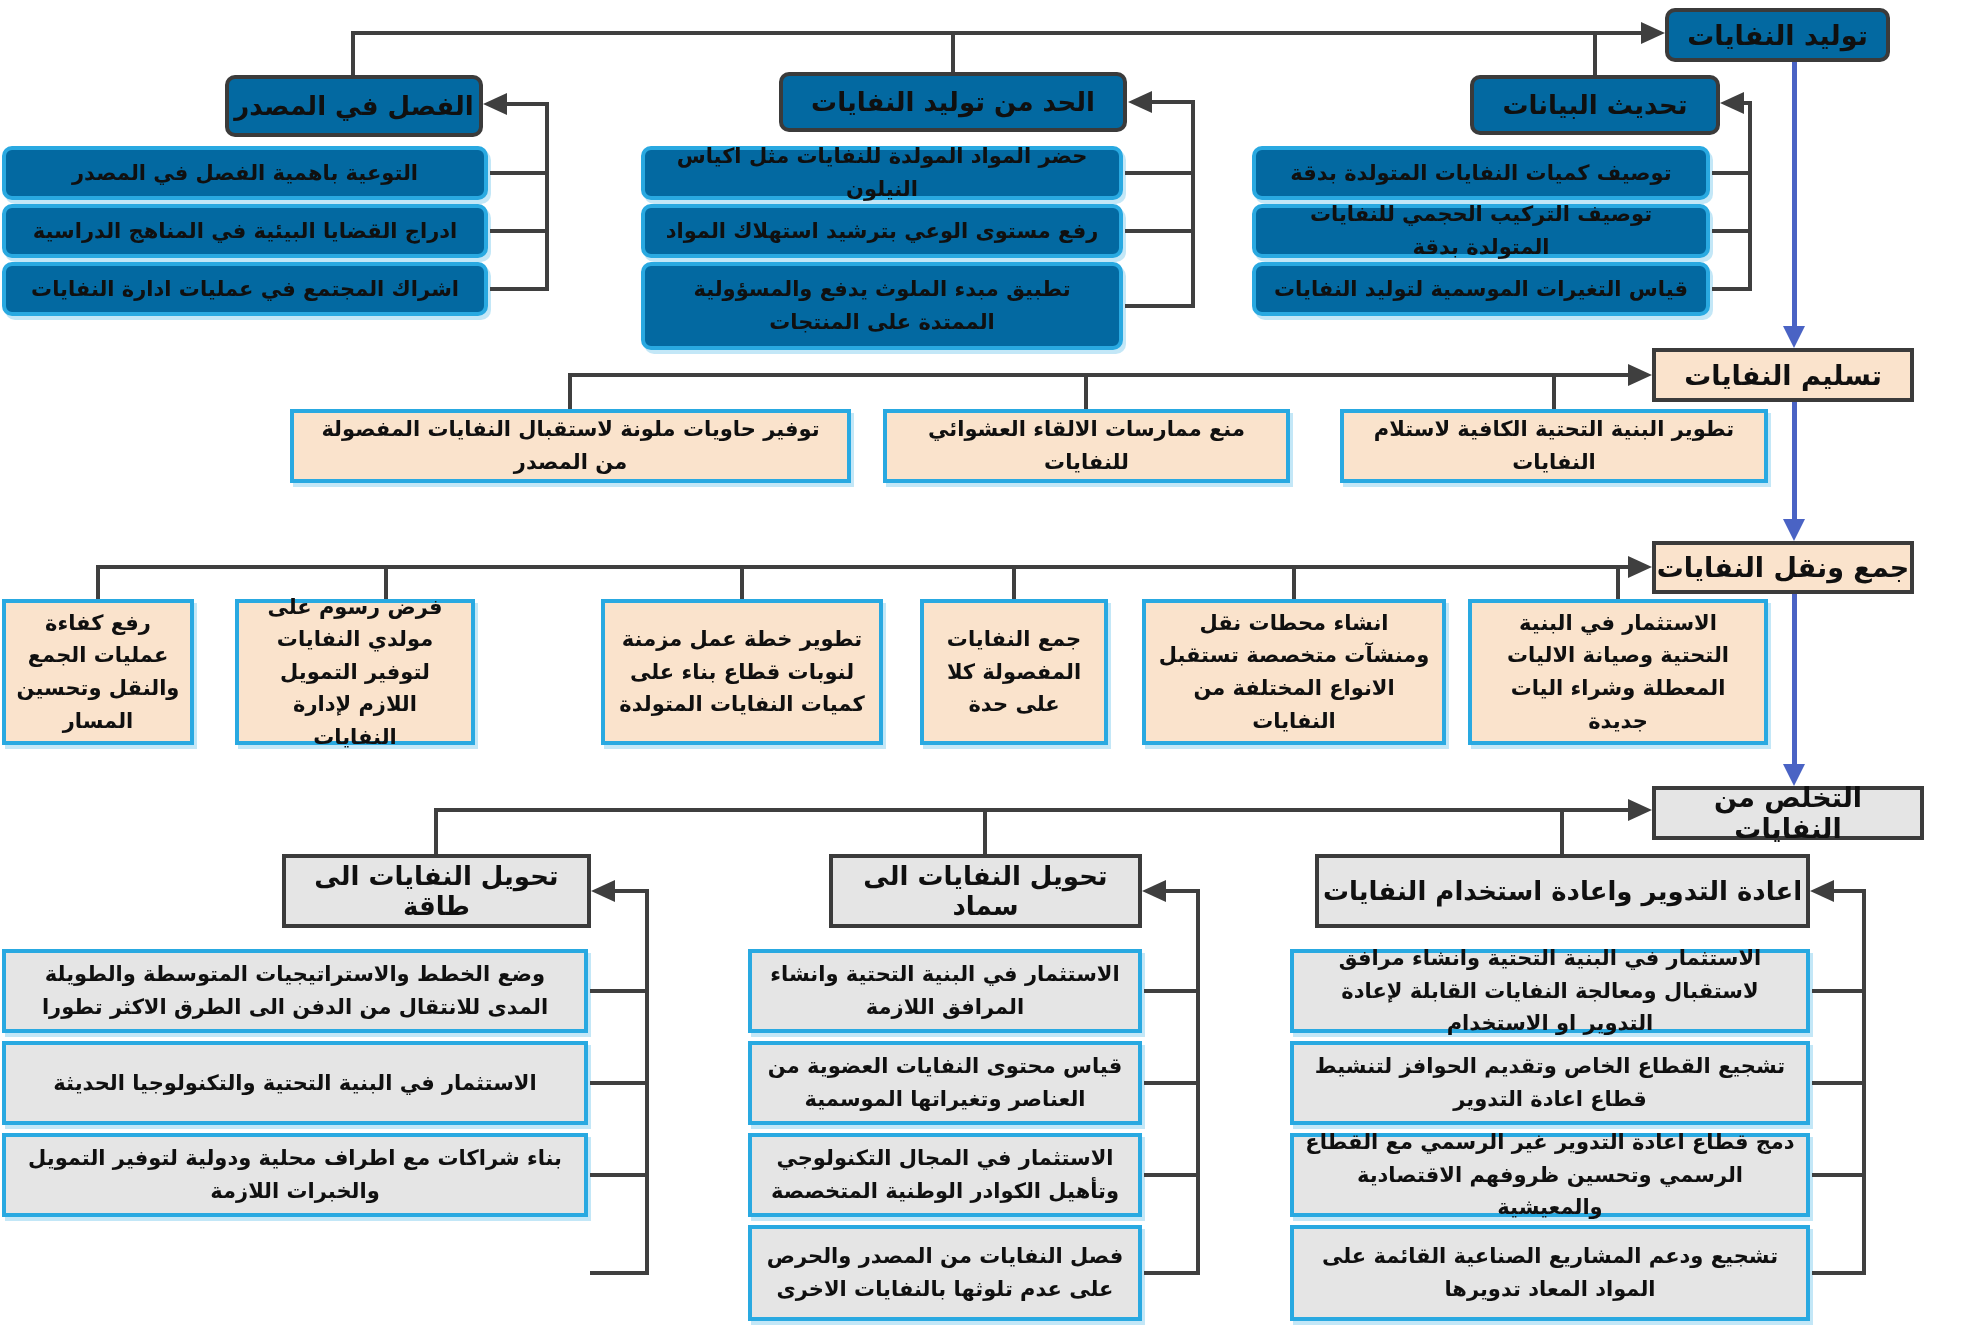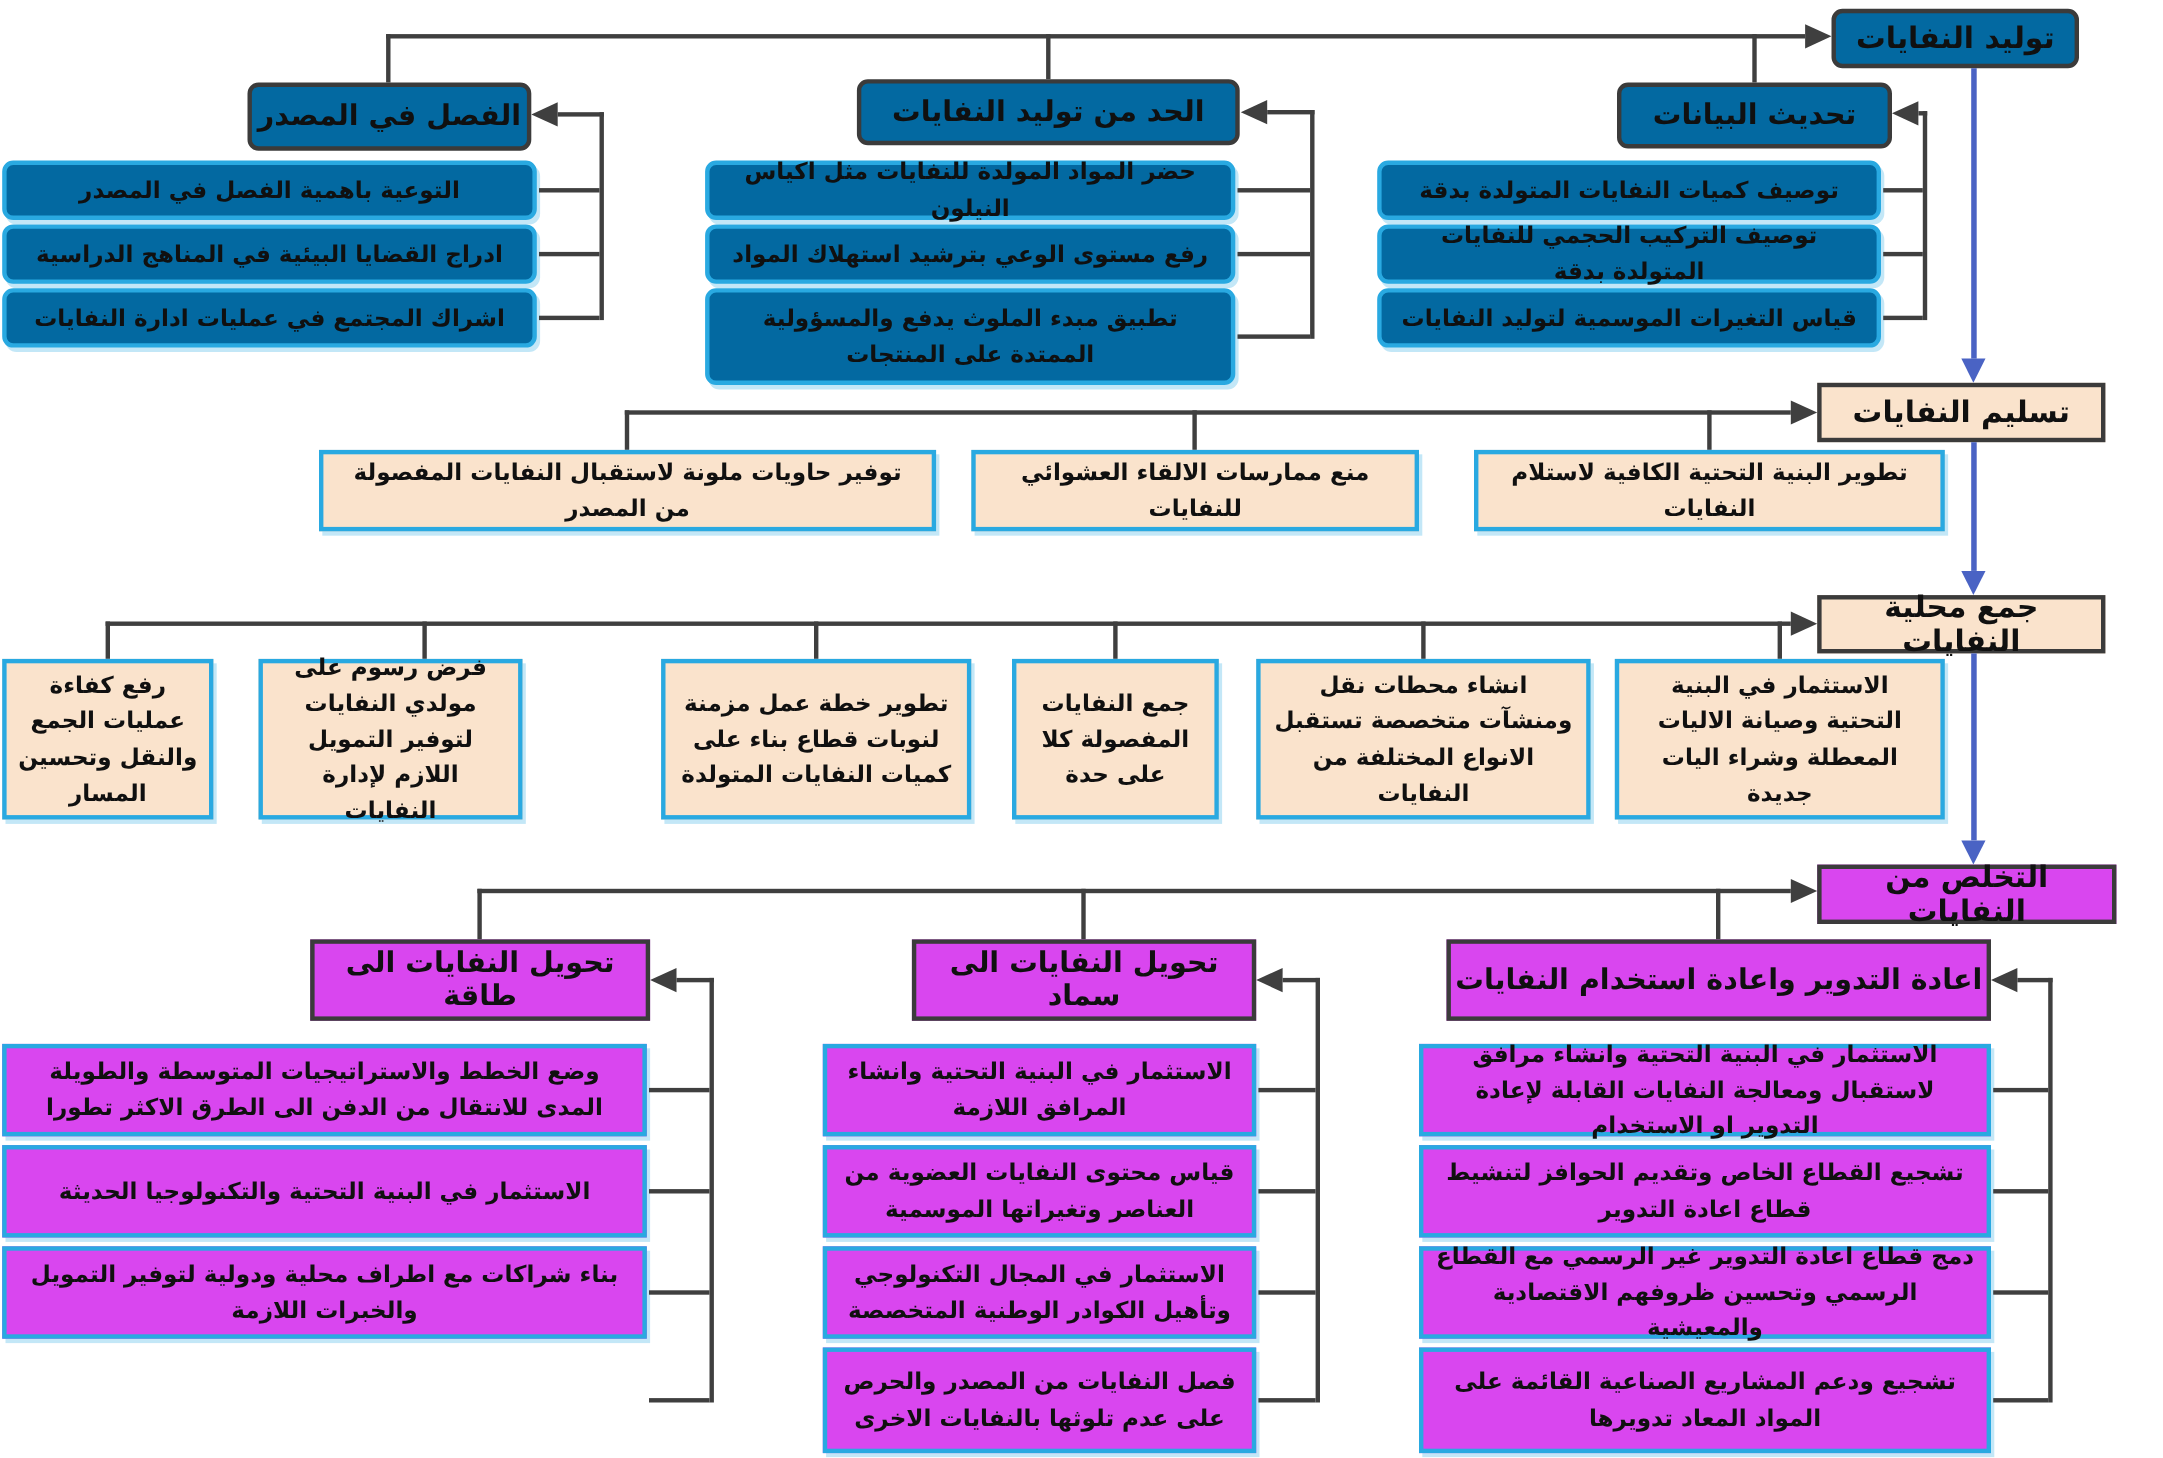--- a/index.html
+++ b/index.html
@@ -4,21 +4,21 @@
 <style>
   html,body{margin:0;padding:0;background:#ffffff;}
   .canvas{position:relative;width:1966px;height:1325px;background:#ffffff;
           font-family:"DejaVu Sans",sans-serif;overflow:hidden;}
   .bx{position:absolute;box-sizing:border-box;display:flex;align-items:center;
       justify-content:center;text-align:center;direction:rtl;font-weight:700;color:#101010;}
   .dark{border:4px solid #3b3b3b;background-clip:padding-box;}
   .cyan{border:4px solid #29a9e1;box-shadow:3px 4px 0 rgba(41,169,225,.28);}
   .bgb{background:#0369a1;border-radius:10px;}
   .bgp{background:#fae3cc;}
-  .bgv{background:#d946ef;}
+  .bgv{background:#e5e5e5;}
   .f-main{font-size:27px;}
   .f-hdr{font-size:26px;}
   .f-item{font-size:21px;line-height:1.55;padding:4px 10px;}
   .ln{position:absolute;background:#3f3f3f;}
   .ar{position:absolute;width:0;height:0;border-top:11px solid transparent;
       border-bottom:11px solid transparent;border-left:24px solid #3f3f3f;}
   .al{position:absolute;width:0;height:0;border-top:11px solid transparent;
       border-bottom:11px solid transparent;border-right:24px solid #3f3f3f;}
   .bln{position:absolute;width:5px;background:#4a63c4;}
   .bar{position:absolute;width:0;height:0;border-left:11px solid transparent;
@@ -81,21 +81,21 @@
   <div class="ln" style="left:1084px;top:373px;width:4px;height:36px"></div>
   <div class="ln" style="left:1552px;top:373px;width:4px;height:36px"></div>
 
   <div class="bx cyan bgp f-item" style="left:1340px;top:409px;width:428px;height:74px">تطوير البنية التحتية الكافية لاستلام النفايات</div>
   <div class="bx cyan bgp f-item" style="left:883px;top:409px;width:407px;height:74px">منع ممارسات الالقاء العشوائي للنفايات</div>
   <div class="bx cyan bgp f-item" style="left:290px;top:409px;width:561px;height:74px">توفير حاويات ملونة لاستقبال النفايات المفصولة من المصدر</div>
 
   <div class="bln" style="left:1792px;top:402px;height:117px"></div>
   <div class="bar" style="left:1783px;top:519px"></div>
 
-  <div class="bx dark bgp f-main" style="left:1652px;top:541px;width:262px;height:53px">جمع محلية النفايات</div>
+  <div class="bx dark bgp f-main" style="left:1652px;top:541px;width:262px;height:53px">جمع ونقل النفايات</div>
 
   <div class="ln" style="left:96px;top:565px;width:1532px;height:4px"></div>
   <div class="ar" style="left:1628px;top:556px"></div>
   <div class="ln" style="left:96px;top:565px;width:4px;height:34px"></div>
   <div class="ln" style="left:384px;top:565px;width:4px;height:34px"></div>
   <div class="ln" style="left:740px;top:565px;width:4px;height:34px"></div>
   <div class="ln" style="left:1012px;top:565px;width:4px;height:34px"></div>
   <div class="ln" style="left:1292px;top:565px;width:4px;height:34px"></div>
   <div class="ln" style="left:1616px;top:565px;width:4px;height:34px"></div>
 

